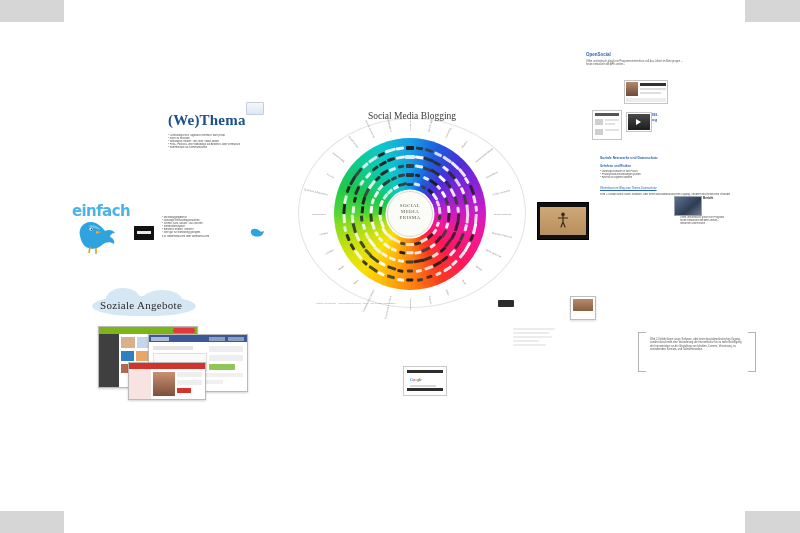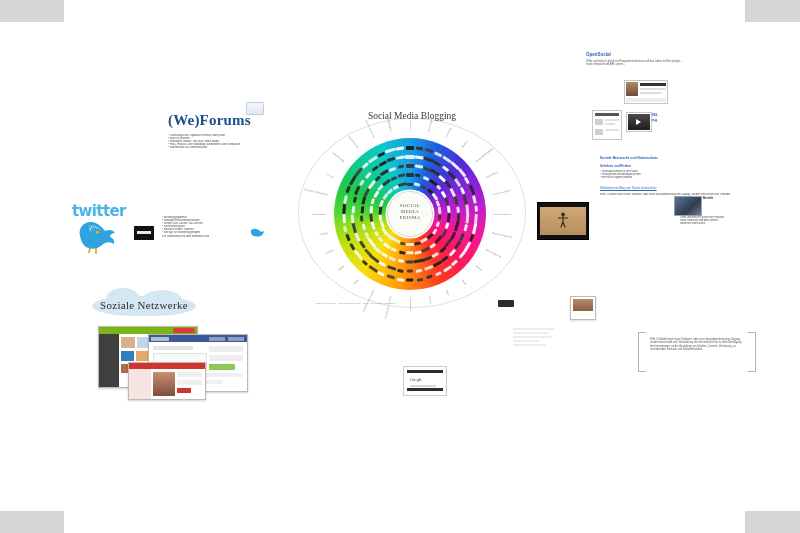--- a/index.html
+++ b/index.html
@@ -195,30 +195,30 @@
 
 <div id="canvas">
 
   <div class="chrome tl"></div>
   <div class="chrome tr"></div>
   <div class="chrome bl"></div>
   <div class="chrome br"></div>
 
   <div class="obj" id="weblogs">
     <div class="tiny-thumb" style="left:78px;top:-10px;"></div>
-    <div class="blogs-title">(We)Forums</div>
+    <div class="blogs-title">(We)Thema</div>
     <div class="microline b">Chronologisches Tagebuch öffentlich oder privat</div>
     <div class="microline b">leicht zu erstellen</div>
     <div class="microline b">vielfältigste Inhalte: Text, Bild, Video, Audio</div>
     <div class="microline b">Foto-, Podcast- und Videoblogs auf Anbieter- oder Webspace</div>
     <div class="microline b">Kommentare als Kommunikation</div>
   </div>
 
   <div class="obj" id="twitter">
-    <div class="tw-word">twitter</div>
+    <div class="tw-word">einfach</div>
 
     <svg class="tw-bird" viewBox="0 0 46 40">
       <path d="M6 20 C4 12 10 5 18 6 C24 7 28 11 31 15 C35 13 39 14 41 17 C38 17 36 19 36 21
                C39 22 41 25 40 28 C36 25 31 26 28 29 C24 33 17 34 12 31 C9 29 7 25 6 20 Z" fill="#2ea3e0"></path>
       <path d="M14 10 C18 8 24 10 27 14 C22 12 17 11 14 10 Z" fill="#6fc7ee"></path>
       <circle cx="17" cy="13" r="1.6" fill="#fff"></circle>
       <circle cx="17.4" cy="13.2" r=".8" fill="#1b1b1b"></circle>
       <path d="M22 15 L27 16 L22 18 Z" fill="#f4a81d"></path>
       <path d="M16 31 L15 37 M22 32 L22 38" stroke="#e0a11c" stroke-width="1.6" fill="none"></path>
     </svg>
@@ -235,21 +235,21 @@
       <div class="microline b">Informationsquelle</div>
       <div class="microline b">meistens endlich Twitterer</div>
       <div class="microline b">sehr gut für Monitoring geeignet</div>
       <div class="microline">z.B. twitterwww.com oder tweetdeck.com</div>
     </div>
   </div>
 
   <div class="obj" id="soziale">
     <div class="cloud-wrap">
       <div class="cloud-bg"></div>
-      <div class="sn-title">Soziale Netzwerke</div>
+      <div class="sn-title">Soziale Angebote</div>
     </div>
 
     <div class="shot" style="left:6px;top:30px;width:98px;height:60px;">
       <div style="position:absolute;left:0;top:0;right:0;height:7px;background:#7cb518;"></div>
       <div style="position:absolute;right:2px;top:1px;width:22px;height:5px;background:#e03a3a;border-radius:2px;"></div>
       <div style="position:absolute;left:0;top:7px;width:20px;bottom:0;background:#3f3f3f;"></div>
       <div style="position:absolute;left:22px;top:10px;width:14px;height:11px;background:#d9b089;"></div>
       <div style="position:absolute;left:38px;top:10px;width:14px;height:11px;background:#c4d7ea;"></div>
       <div style="position:absolute;left:22px;top:24px;width:13px;height:10px;background:#2f7fc1;"></div>
       <div style="position:absolute;left:37px;top:24px;width:13px;height:10px;background:#e8a66b;"></div>

